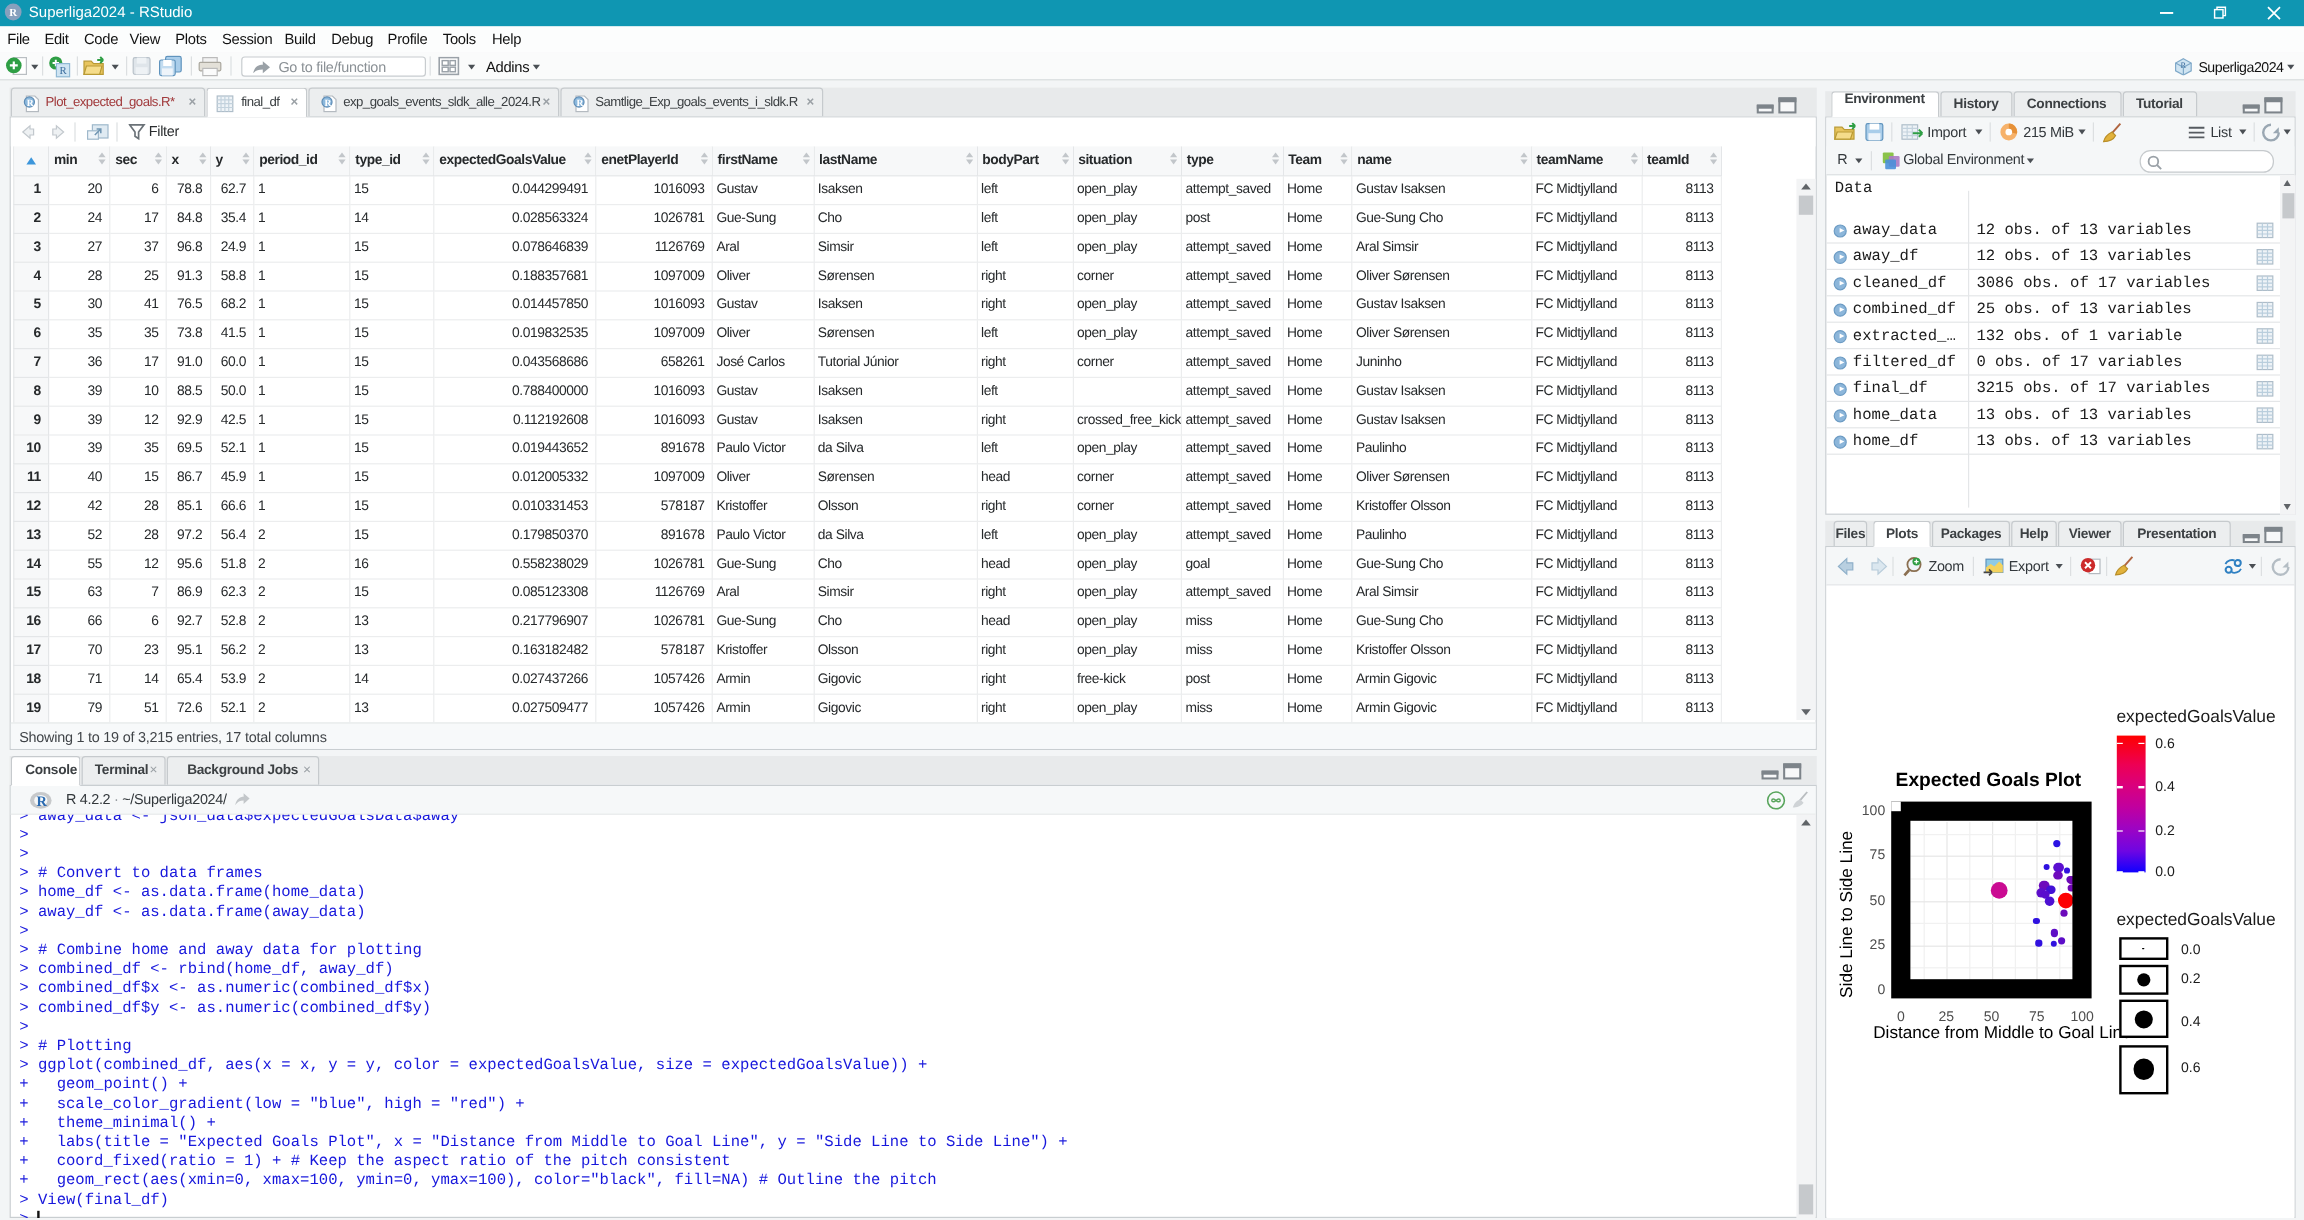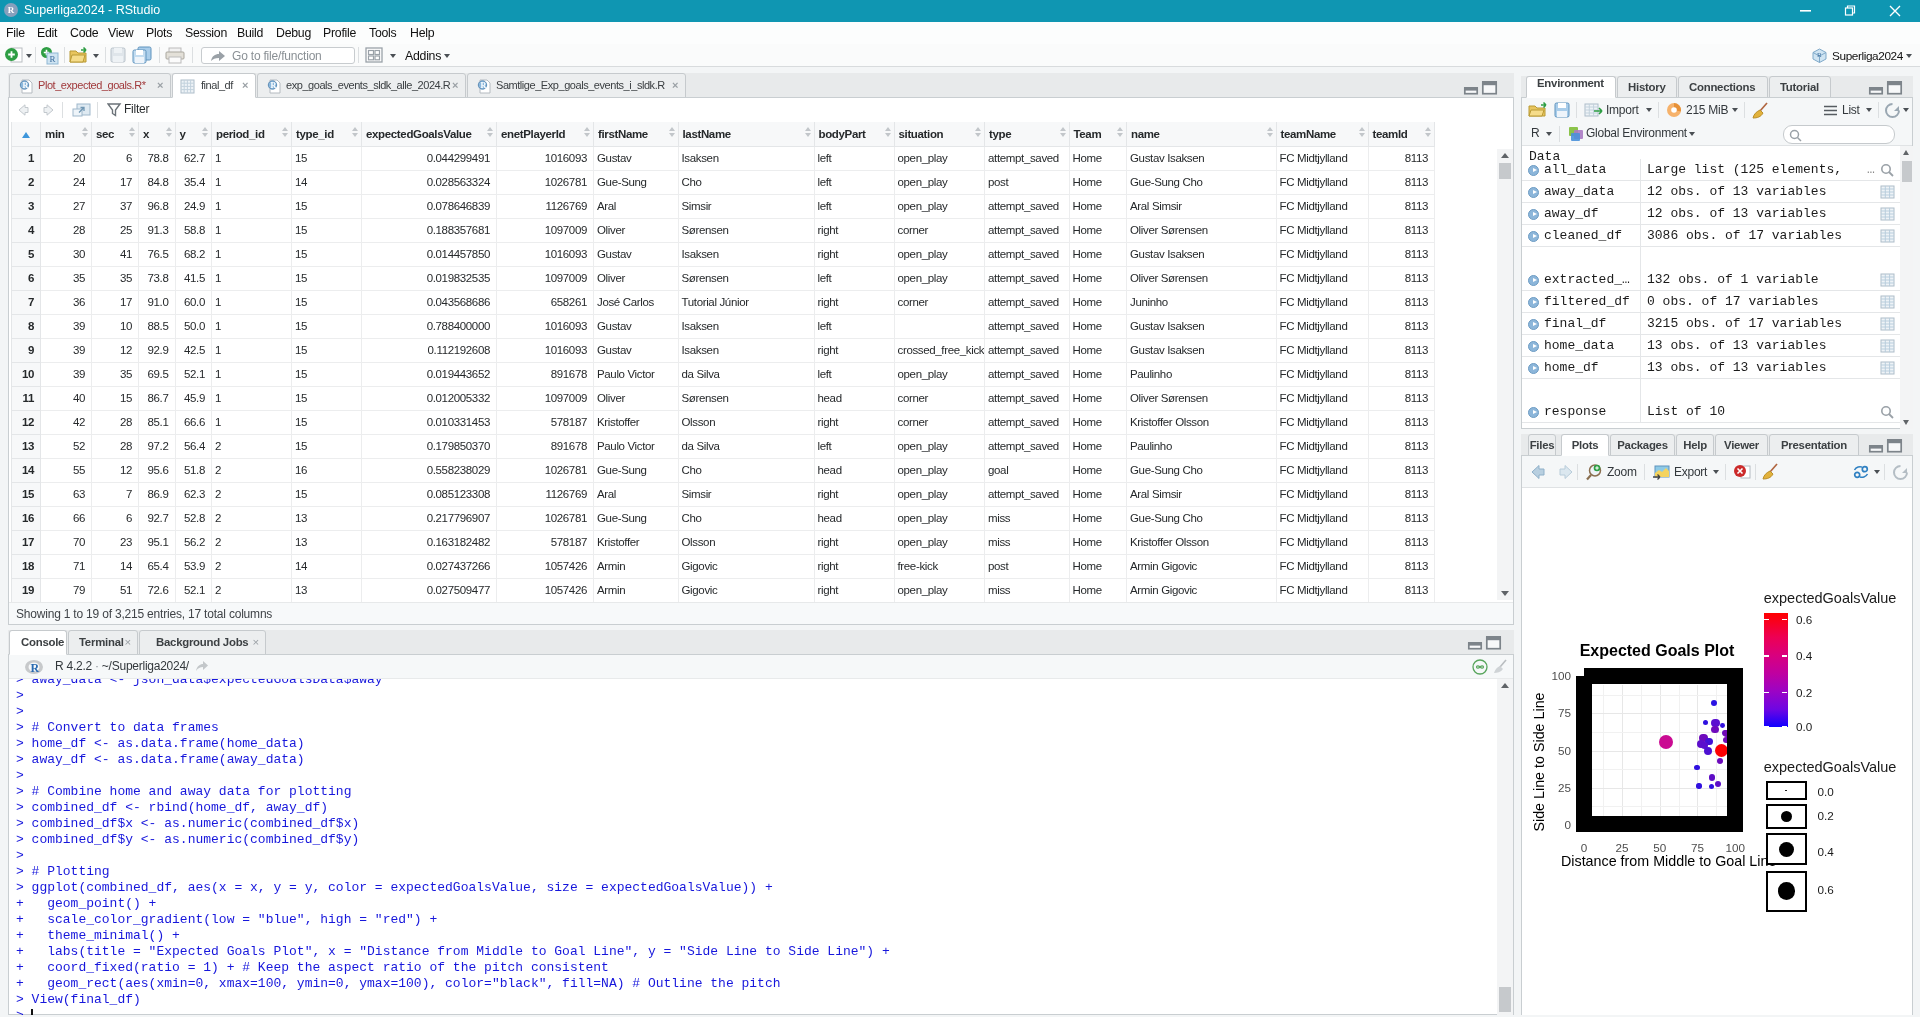--- a/index.html
+++ b/index.html
@@ -835,30 +835,20 @@
     </svg>
 <span class="abs" style="left:64px;top:28px;font-size:12px;letter-spacing:-0.25px;color:#33383c;z-index:2">Global Environment</span>
 <span class="ddt abs" style="left:167px;top:34px;z-index:2"></span>
 <div class="abs" style="left:261px;top:27px;width:112px;height:19px;background:#fff;border:1px solid #c6cacd;border-radius:9px;z-index:2">
       <svg class="abs" style="left:5px;top:3px" width="13" height="13">
         <circle cx="5.5" cy="5.5" r="4" fill="none" stroke="#9aa1a7" stroke-width="1.5"></circle>
         <path d="M8.5 8.5 L12 12" stroke="#9aa1a7" stroke-width="1.5"></path>
       </svg>
     </div>
 <span class="abs" style="left:7px;top:51px;font-family:'Liberation Mono',monospace;font-size:13px;color:#1b1b1b">Data</span>
-<div class="envrow" style="top:61px">
-<span class="pcirc"></span>
-      <span class="nm">all_data</span>
-      <span class="vl">Large list (125 elements,</span>
-<span class="abs" style="left:345px;top:3px;color:#888;font-family:'Liberation Mono',monospace;font-size:13px">…</span>
-<svg class="abs" style="left:358px;top:4px" width="15" height="14">
-        <circle cx="6" cy="6" r="4.2" fill="none" stroke="#9aa1a7" stroke-width="1.6"></circle>
-        <path d="M9 9 L13 13" stroke="#9aa1a7" stroke-width="1.8"></path>
-      </svg>
-</div>
 <div class="envrow" style="top:83px">
 <span class="pcirc"></span>
       <span class="nm">away_data</span>
       <span class="vl">12 obs. of 13 variables</span>
 <svg class="abs" style="left:358px;top:4px" width="15" height="14">
         <rect x="1" y="1" width="13" height="12" fill="#eef3f7" stroke="#aebdc9"></rect>
         <path d="M1 4 h13 M1 7 h13 M1 10 h13 M5.3 1 v12 M9.6 1 v12" stroke="#b9cedd"></path>
       </svg>
 </div>
 <div class="envrow" style="top:105px">
@@ -872,20 +862,29 @@
 </div>
 <div class="envrow" style="top:127px">
 <span class="pcirc"></span>
       <span class="nm">cleaned_df</span>
       <span class="vl">3086 obs. of 17 variables</span>
 <svg class="abs" style="left:358px;top:4px" width="15" height="14">
         <rect x="1" y="1" width="13" height="12" fill="#eef3f7" stroke="#aebdc9"></rect>
         <path d="M1 4 h13 M1 7 h13 M1 10 h13 M5.3 1 v12 M9.6 1 v12" stroke="#b9cedd"></path>
       </svg>
 </div>
+<div class="envrow" style="top:149px">
+<span class="pcirc"></span>
+      <span class="nm">combined_df</span>
+      <span class="vl">25 obs. of 13 variables</span>
+<svg class="abs" style="left:358px;top:4px" width="15" height="14">
+        <rect x="1" y="1" width="13" height="12" fill="#eef3f7" stroke="#aebdc9"></rect>
+        <path d="M1 4 h13 M1 7 h13 M1 10 h13 M5.3 1 v12 M9.6 1 v12" stroke="#b9cedd"></path>
+      </svg>
+</div>
 <div class="envrow" style="top:171px">
 <span class="pcirc"></span>
       <span class="nm">extracted_…</span>
       <span class="vl">132 obs. of 1 variable</span>
 <svg class="abs" style="left:358px;top:4px" width="15" height="14">
         <rect x="1" y="1" width="13" height="12" fill="#eef3f7" stroke="#aebdc9"></rect>
         <path d="M1 4 h13 M1 7 h13 M1 10 h13 M5.3 1 v12 M9.6 1 v12" stroke="#b9cedd"></path>
       </svg>
 </div>
 <div class="envrow" style="top:193px">
@@ -915,29 +914,20 @@
         <path d="M1 4 h13 M1 7 h13 M1 10 h13 M5.3 1 v12 M9.6 1 v12" stroke="#b9cedd"></path>
       </svg>
 </div>
 <div class="envrow" style="top:259px">
 <span class="pcirc"></span>
       <span class="nm">home_df</span>
       <span class="vl">13 obs. of 13 variables</span>
 <svg class="abs" style="left:358px;top:4px" width="15" height="14">
         <rect x="1" y="1" width="13" height="12" fill="#eef3f7" stroke="#aebdc9"></rect>
         <path d="M1 4 h13 M1 7 h13 M1 10 h13 M5.3 1 v12 M9.6 1 v12" stroke="#b9cedd"></path>
-      </svg>
-</div>
-<div class="envrow" style="top:303px">
-<span class="pcirc"></span>
-      <span class="nm">response</span>
-      <span class="vl">List of 10</span>
-<svg class="abs" style="left:358px;top:4px" width="15" height="14">
-        <circle cx="6" cy="6" r="4.2" fill="none" stroke="#9aa1a7" stroke-width="1.6"></circle>
-        <path d="M9 9 L13 13" stroke="#9aa1a7" stroke-width="1.8"></path>
       </svg>
 </div>
 <div class="abs" style="left:118px;top:61px;width:1px;height:264px;background:#e4e6e8"></div>
 <div class="abs scroll" style="left:378px;top:48px;width:13px;height:283px">
       <div class="abs" style="left:3px;top:4px;width:0;height:0;border-left:3.5px solid transparent;border-right:3.5px solid transparent;border-bottom:5px solid #606468"></div>
       <div class="abs" style="left:1.5px;top:15px;width:10px;height:21px;background:#c6c9cc"></div>
       <div class="abs" style="left:3px;bottom:4px;width:0;height:0;border-left:3.5px solid transparent;border-right:3.5px solid transparent;border-top:5px solid #606468"></div>
     </div>
 </div>
 <div class="strip" style="left:1521px;top:434px;width:392px;height:21px"></div>

